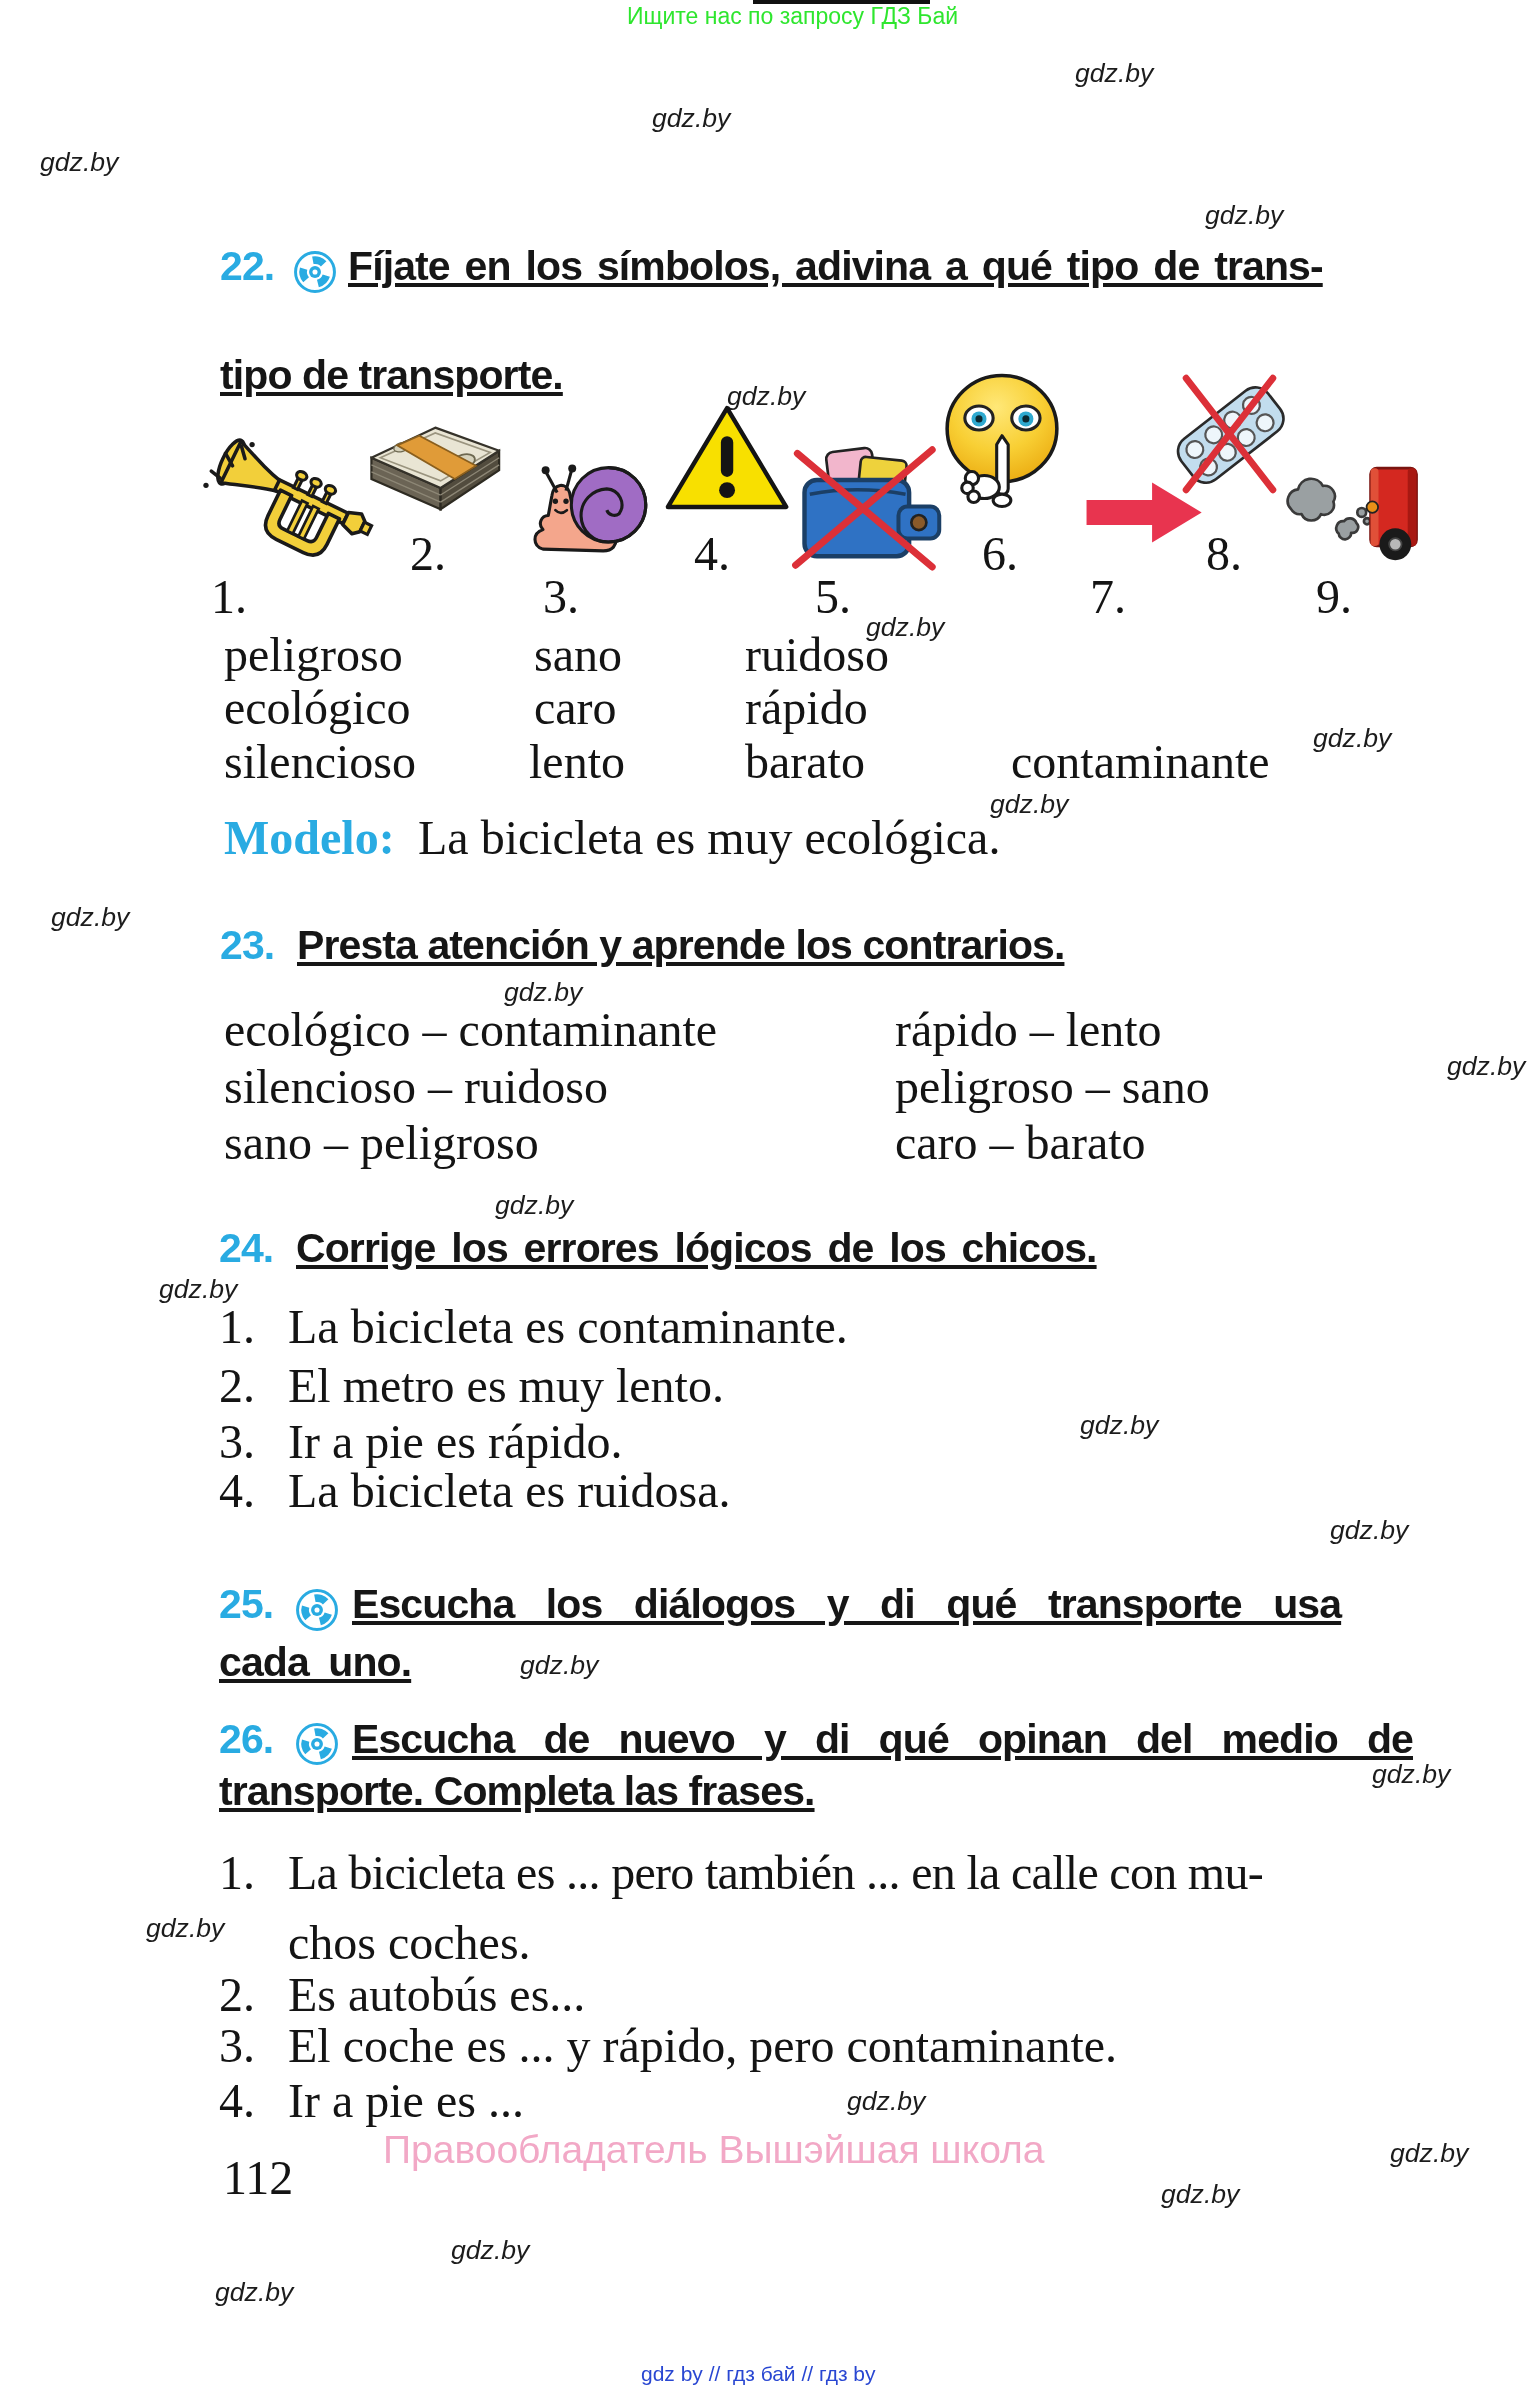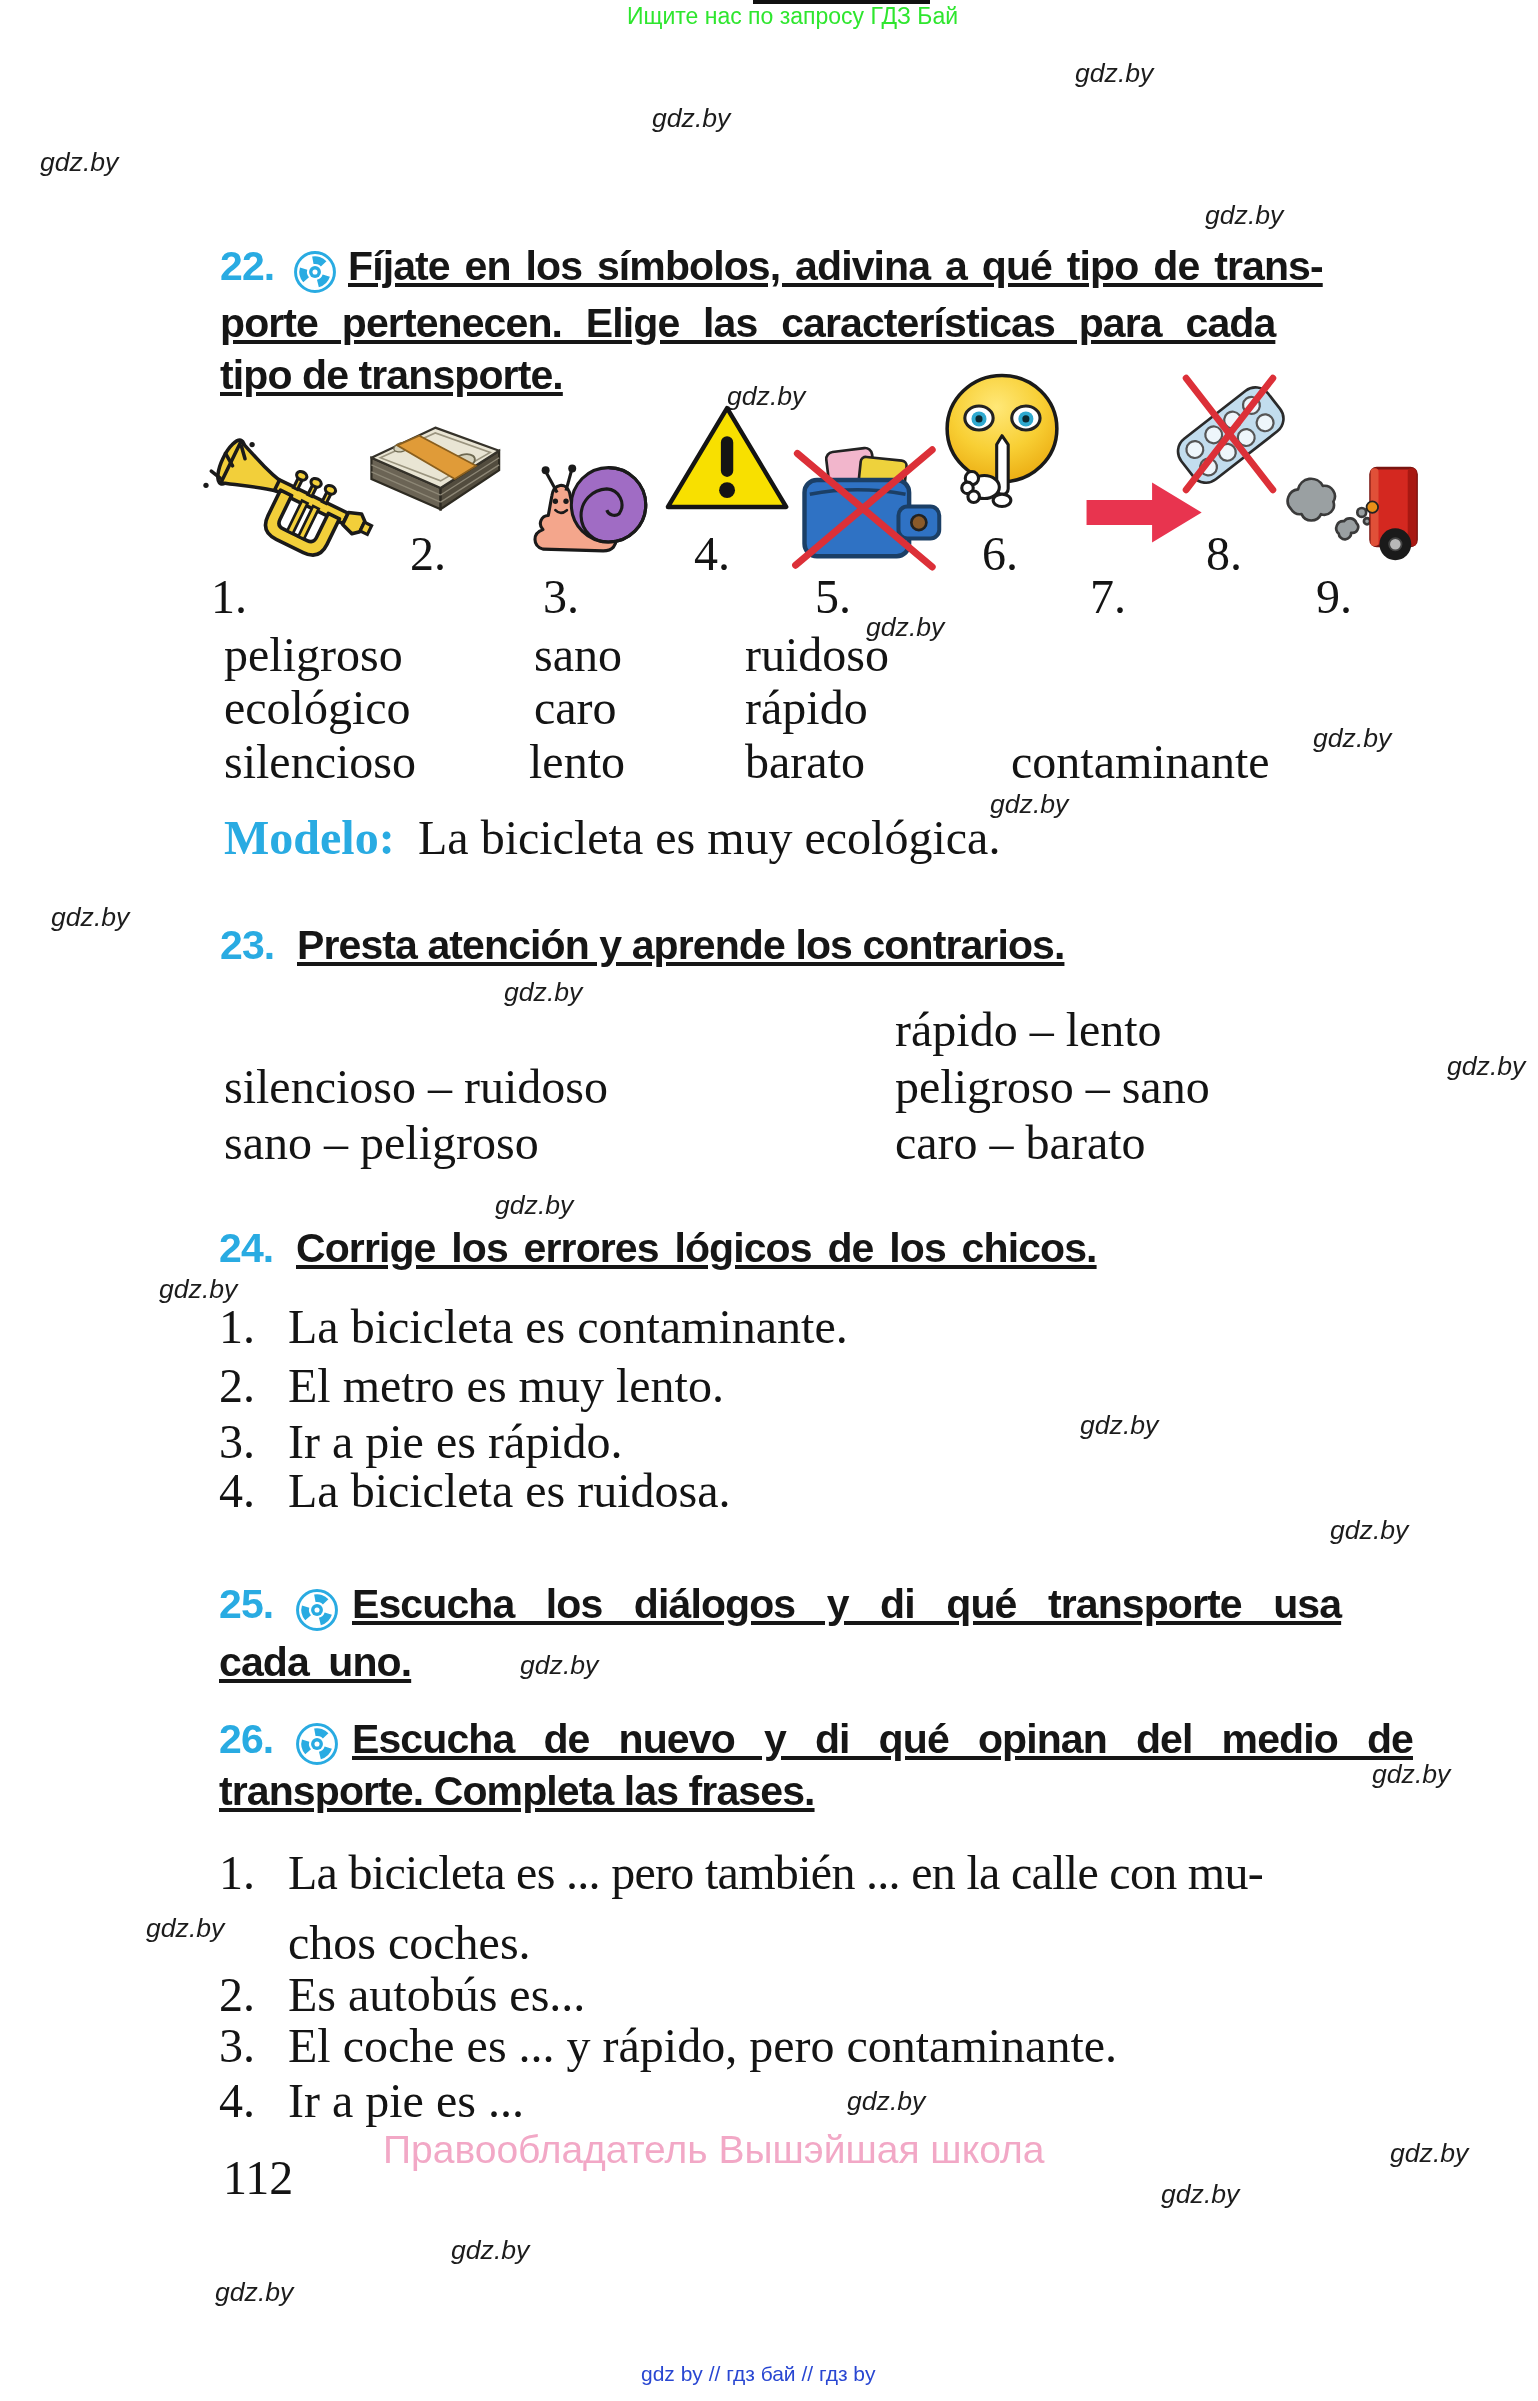--- a/index.html
+++ b/index.html
@@ -57,21 +57,20 @@
   <span class="abs exnum" style="left:220px;top:246px">22.</span>
   <span class="abs" style="left:293px;top:250px">
     <svg width="44" height="44" viewBox="0 0 52 52">
       <circle cx="26" cy="26" r="23" fill="#fff" stroke="#29abe2" stroke-width="3.5"></circle>
       <circle cx="26" cy="26" r="14" fill="none" stroke="#29abe2" stroke-width="9" stroke-dasharray="14 15.3" transform="rotate(18 26 26)"></circle>
       <circle cx="26" cy="26" r="7" fill="#29abe2"></circle>
       <circle cx="26" cy="26" r="3" fill="#fff"></circle>
     </svg>
   </span>
   <span class="abs extitle" style="left:348px;top:246px;word-spacing:4.4px">Fíjate en los símbolos, adivina a qué tipo de trans-</span>
-  <span class="abs extitle" style="left:220px;top:303px;word-spacing:13.3px">porte pertenecen. Elige las características para cada</span>
   <span class="abs extitle" style="left:220px;top:355px">tipo de transporte.</span>
 
   <span class="abs" style="left:197px;top:441px">
     <svg width="182" height="133" viewBox="0 0 205 150">
       <g transform="rotate(26 100 75)">
         <ellipse cx="22" cy="56" rx="10" ry="27" fill="#f2cf3a" stroke="#1a1a1a" stroke-width="4"></ellipse>
         <path d="M22,30 C52,42 64,47 82,51 L82,63 C64,67 52,72 22,82 Z" fill="#f2cf3a" stroke="#1a1a1a" stroke-width="4" stroke-linejoin="round"></path>
         <rect x="80" y="50" width="86" height="13" fill="#f2cf3a" stroke="#1a1a1a" stroke-width="4"></rect>
         <g stroke="#1a1a1a" stroke-width="3.5" fill="#f2cf3a">
           <rect x="98" y="38" width="5" height="13"></rect>
@@ -247,20 +246,21 @@
   <span class="abs serif" style="left:529px;top:738px">lento</span>
   <span class="abs serif" style="left:745px;top:738px">barato</span>
   <span class="abs serif" style="left:1011px;top:738px">contaminante</span>
 
   <span class="abs modelo" style="left:224px;top:814px">Modelo:</span>
   <span class="abs serif" style="left:418px;top:814px">La bicicleta es muy ecológica.</span>
 
   <span class="abs exnum" style="left:220px;top:925px">23.</span>
   <span class="abs extitle" style="left:297px;top:925px">Presta atención y aprende los contrarios.</span>
 
+  <span class="abs serif" style="left:224px;top:1006px">ecológico – contaminante</span>
   <span class="abs serif" style="left:224px;top:1063px">silencioso – ruidoso</span>
   <span class="abs serif" style="left:224px;top:1119px">sano – peligroso</span>
   <span class="abs serif" style="left:895px;top:1006px">rápido – lento</span>
   <span class="abs serif" style="left:895px;top:1063px">peligroso – sano</span>
   <span class="abs serif" style="left:895px;top:1119px">caro – barato</span>
 
   <span class="abs exnum" style="left:219px;top:1228px">24.</span>
   <span class="abs extitle" style="left:296px;top:1228px;word-spacing:5.3px">Corrige los errores lógicos de los chicos.</span>
 
   <span class="abs serif" style="left:219px;top:1303px">1.</span>

